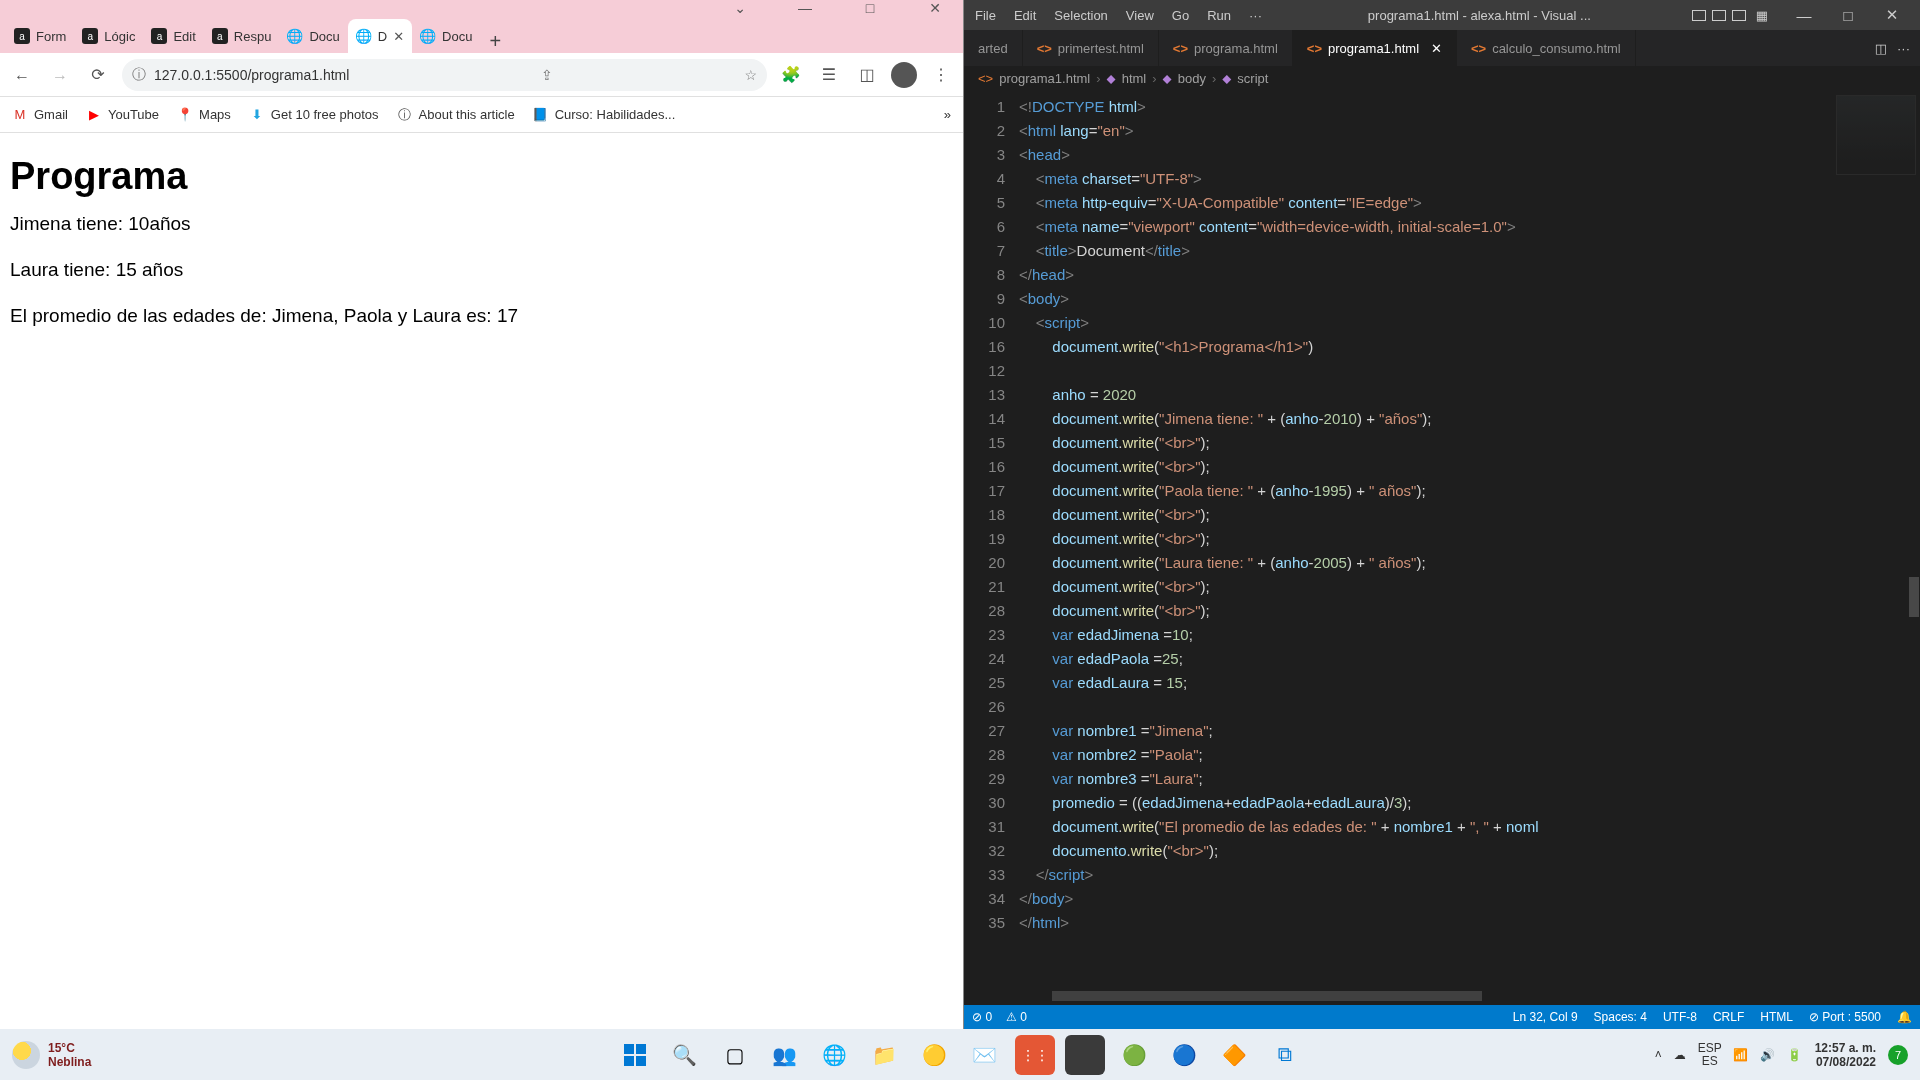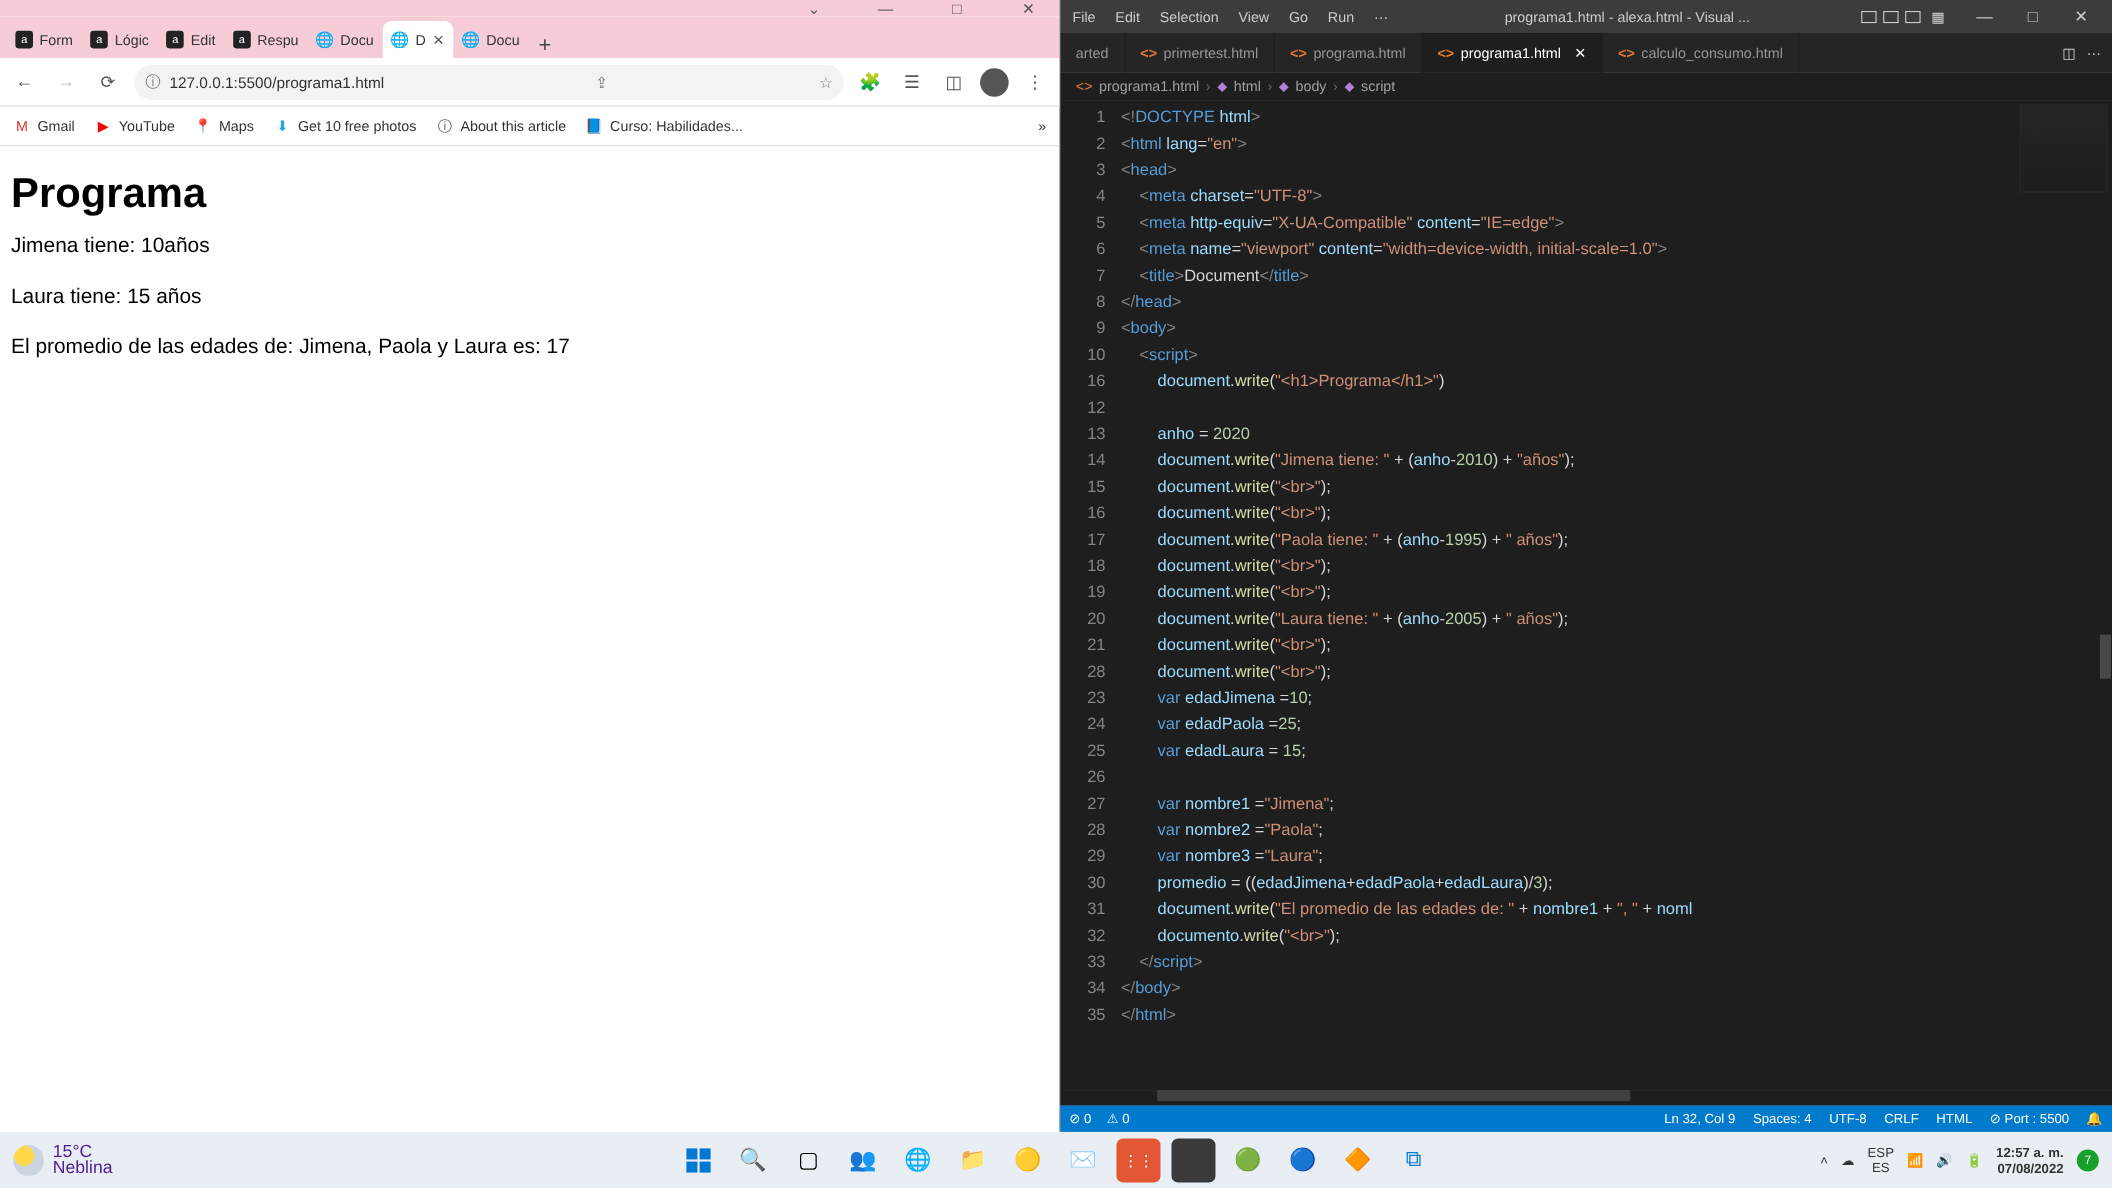--- a/index.html
+++ b/index.html
@@ -60,21 +60,21 @@
 .scroll-h { height: 14px; background: #1e1e1e; }
 .scroll-h .thumb { margin-left: 88px; height: 10px; width: 430px; background: rgba(200,200,200,.2); }
 .statusbar { height: 24px; background: #007acc; display: flex; align-items: center; color: #fff; font-size: 12px; padding: 0 8px; gap: 14px; }
 .statusbar .right { margin-left: auto; display: flex; gap: 16px; align-items: center; }
 
 .c-tag{color:#808080}.c-el{color:#569cd6}.c-attr{color:#9cdcfe}.c-str{color:#ce9178}.c-doc{color:#569cd6}.c-kw{color:#569cd6}.c-obj{color:#9cdcfe}.c-fn{color:#dcdcaa}.c-num{color:#b5cea8}.c-p{color:#d4d4d4}
 
 .taskbar { height: 51px; background: #e8eef4; display: flex; align-items: center; padding: 0 12px; }
 .weather { display: flex; align-items: center; gap: 8px; }
 .w-icon { width: 28px; height: 28px; background: radial-gradient(circle at 35% 35%,#ffd94a 35%,#cbd5df 36%); border-radius: 50%; }
-.w-txt { font-size: 16px; line-height: 14px; color: #4c1d95; }
+.w-txt { font-size: 12px; line-height: 14px; color: #7f1d1d; font-weight: bold; }
 .center-icons { position: absolute; left: 50%; transform: translateX(-50%); display: flex; gap: 10px; }
 .tb-ic { width: 40px; height: 40px; border-radius: 6px; display: flex; align-items: center; justify-content: center; font-size: 20px; position: relative; }
 .tb-ic.winlogo { background: transparent; }
 .winlogo .sq4 { width: 22px; height: 22px; display: grid; grid-template: 1fr 1fr/1fr 1fr; gap: 2px; }
 .winlogo .sq4 div { background: #0078d4; }
 .tray { margin-left: auto; display: flex; align-items: center; gap: 12px; font-size: 12px; color: #333; }
 .tray .clock { text-align: right; line-height: 14px; font-weight: bold; }
 .tray .badge { width: 20px; height: 20px; border-radius: 50%; background: #17a12a; color: #fff; display: flex; align-items: center; justify-content: center; font-size: 11px; }
 </style>
 </head>

